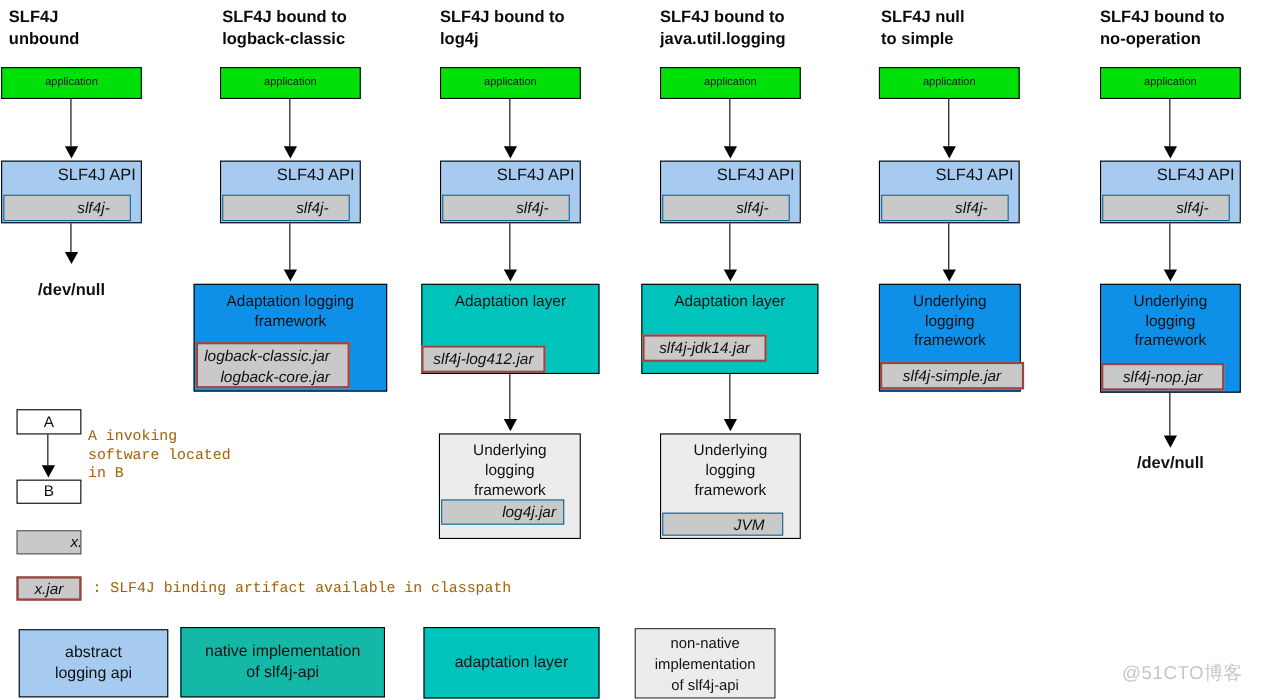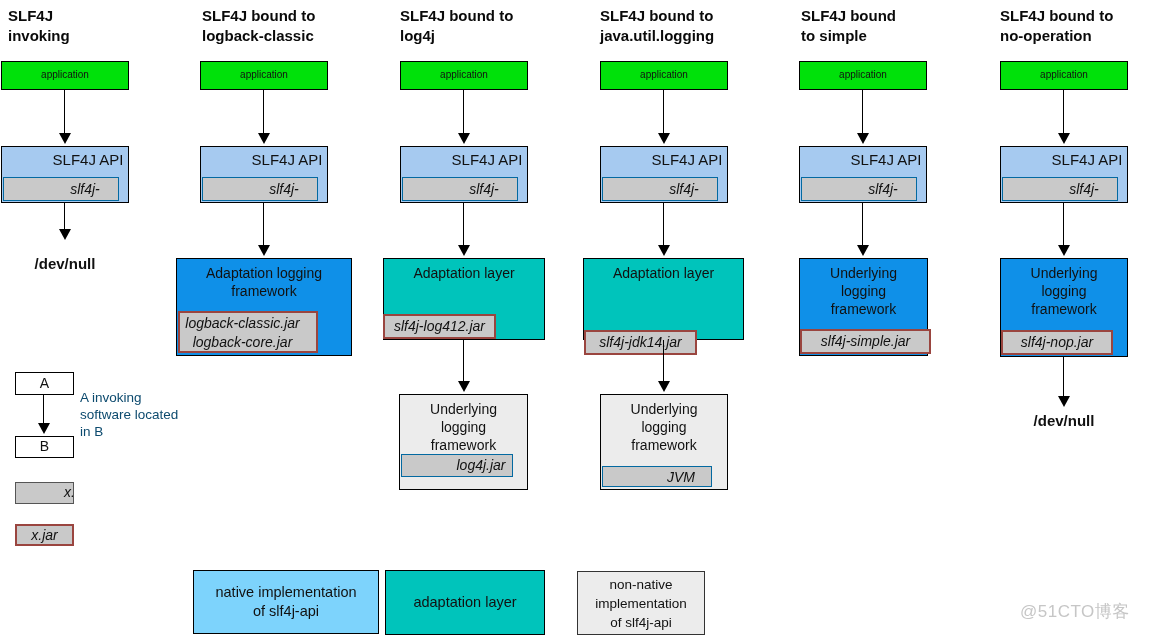--- a/index.html
+++ b/index.html
@@ -19,32 +19,32 @@
   .fw-gray{background:#ececec;}
   .adapt{background:#00c4bb;}
   .fw{font-size:14px;line-height:18px;}
   .fw .lbl{display:block;margin-top:5px;white-space:pre-line;}
   .aline{position:absolute;width:0;border-left:1.6px solid #000;}
   .ahead{position:absolute;width:0;height:0;border-left:6px solid transparent;
          border-right:6px solid transparent;border-top:11px solid #000;}
   .devnull{position:absolute;width:128px;text-align:center;font-weight:bold;font-size:15px;}
   .legend-box{position:absolute;left:15px;width:59px;height:23px;border:1.4px solid #000;
               box-sizing:border-box;background:#fff;text-align:center;font-size:14px;line-height:20px;}
-  .legend-cap{position:absolute;font-size:13.5px;line-height:17px;color:#0c4a6e;}
+  .legend-cap{position:absolute;font-size:13.5px;line-height:17px;color:#a16207;font-family:Liberation Mono, monospace;}
   .cat{position:absolute;box-sizing:border-box;border:1.4px solid #000;display:flex;
        align-items:center;justify-content:center;text-align:center;font-size:14.5px;line-height:19px;}
   .wm{position:absolute;font-size:17px;letter-spacing:.5px;}
 </style>
 </head>
 <body>
 
 <div id="stage">
 
   <div class="col-title" style="left:8px">SLF4J
-invoking</div>
+unbound</div>
   <div class="box app" style="left:1px">application</div>
   <div class="aline" style="left:64px;top:90px;height:43px"></div>
   <div class="ahead" style="left:59px;top:133px"></div>
   <div class="box api" style="left:1px">
     <span class="api-label">SLF4J API</span>
   </div>
   <div class="jar plain" style="left:3px;top:177px;width:116px;height:24px;line-height:22px">slf4j-api.jar</div>
   <div class="aline" style="left:64px;top:203px;height:26px"></div>
   <div class="ahead" style="left:59px;top:229px"></div>
   <div class="devnull" style="left:1px;top:255px">/dev/null</div>
@@ -57,21 +57,21 @@
   <div class="box api" style="left:200px">
     <span class="api-label">SLF4J API</span>
   </div>
   <div class="jar plain" style="left:202px;top:177px;width:116px;height:24px;line-height:22px">slf4j-api.jar</div>
   <div class="aline" style="left:263px;top:203px;height:42px"></div>
   <div class="ahead" style="left:258px;top:245px"></div>
   <div class="box fw fw-blue" style="left:176px;top:258px;width:176px;height:98px">
     <span class="lbl">Adaptation logging
 framework</span>
   </div>
-  <div class="jar binding pre" style="left:178px;top:311px;width:140px;height:42px;text-align:center;padding:1px 16px 0 5px;line-height:19px">logback-classic.jar
+  <div class="jar binding pre" style="left:178px;top:311px;width:140px;height:42px;text-align:right;padding:1px 16px 0 5px;line-height:19px">logback-classic.jar
 logback-core.jar</div>
 
   <div class="col-title" style="left:400px">SLF4J bound to
 log4j</div>
   <div class="box app" style="left:400px">application</div>
   <div class="aline" style="left:463px;top:90px;height:43px"></div>
   <div class="ahead" style="left:458px;top:133px"></div>
   <div class="box api" style="left:400px">
     <span class="api-label">SLF4J API</span>
   </div>
@@ -98,31 +98,31 @@
   <div class="ahead" style="left:658px;top:133px"></div>
   <div class="box api" style="left:600px">
     <span class="api-label">SLF4J API</span>
   </div>
   <div class="jar plain" style="left:602px;top:177px;width:116px;height:24px;line-height:22px">slf4j-api.jar</div>
   <div class="aline" style="left:663px;top:203px;height:42px"></div>
   <div class="ahead" style="left:658px;top:245px"></div>
   <div class="box fw adapt" style="left:583px;top:258px;width:161px;height:82px">
     <span class="lbl">Adaptation layer</span>
   </div>
-  <div class="jar binding" style="left:584px;top:330px;width:113px;height:25px;line-height:21px">slf4j-jdk14.jar</div>
+  <div class="jar binding" style="left:584px;top:304px;width:113px;height:25px;line-height:21px">slf4j-jdk14.jar</div>
   <div class="aline" style="left:663px;top:340px;height:41px"></div>
   <div class="ahead" style="left:658px;top:381px"></div>
   <div class="box fw fw-gray" style="left:600px;top:394px;width:128px;height:96px">
     <span class="lbl">Underlying
 logging
 framework</span>
   </div>
   <div class="jar plain" style="left:602px;top:466px;width:110px;height:21px;line-height:20px">JVM runtime</div>
 
-  <div class="col-title" style="left:801px">SLF4J bound
+  <div class="col-title" style="left:801px">SLF4J null
 to simple</div>
   <div class="box app" style="left:799px">application</div>
   <div class="aline" style="left:862px;top:90px;height:43px"></div>
   <div class="ahead" style="left:857px;top:133px"></div>
   <div class="box api" style="left:799px">
     <span class="api-label">SLF4J API</span>
   </div>
   <div class="jar plain" style="left:801px;top:177px;width:116px;height:24px;line-height:22px">slf4j-api.jar</div>
   <div class="aline" style="left:862px;top:203px;height:42px"></div>
   <div class="ahead" style="left:857px;top:245px"></div>
@@ -158,22 +158,25 @@
   <div class="aline" style="left:43px;top:395px;height:28px"></div>
   <div class="ahead" style="left:38px;top:423px"></div>
   <div class="legend-box" style="top:436px;height:22px;line-height:19px">B</div>
   <div class="legend-cap pre" style="left:80px;top:389px">A invoking
 software located
 in B</div>
 
   <div class="jar plain" style="left:15px;top:482px;width:59px;height:22px;line-height:19px;border-color:#555">x.jar</div>
   <div class="jar binding" style="left:15px;top:524px;width:59px;height:22px;line-height:18px"></div>
   <div class="jar binding" style="left:15px;top:524px;width:59px;height:22px;line-height:18px">x.jar</div>
+  <div class="legend-cap" style="left:84px;top:527px">: SLF4J binding artifact available in classpath</div>
 
-  <div class="cat pre" style="left:193px;top:570px;width:186px;height:64px;background:#7dd3fc">native implementation
+  <div class="cat pre" style="left:17px;top:572px;width:136px;height:62px;background:#a6caf0">abstract
+logging api</div>
+  <div class="cat pre" style="left:164px;top:570px;width:186px;height:64px;background:#14b8a6">native implementation
 of slf4j-api</div>
   <div class="cat pre" style="left:385px;top:570px;width:160px;height:65px;background:#00c4bb">adaptation layer</div>
   <div class="cat pre" style="left:577px;top:571px;width:128px;height:64px;background:#ececec;font-size:13.5px;border-color:#333">non-native
 implementation
 of slf4j-api</div>
 
   <div class="wm" style="left:1020px;top:600px;color:#c6c6c6">@51CTO博客</div>
 
 </div>
 

